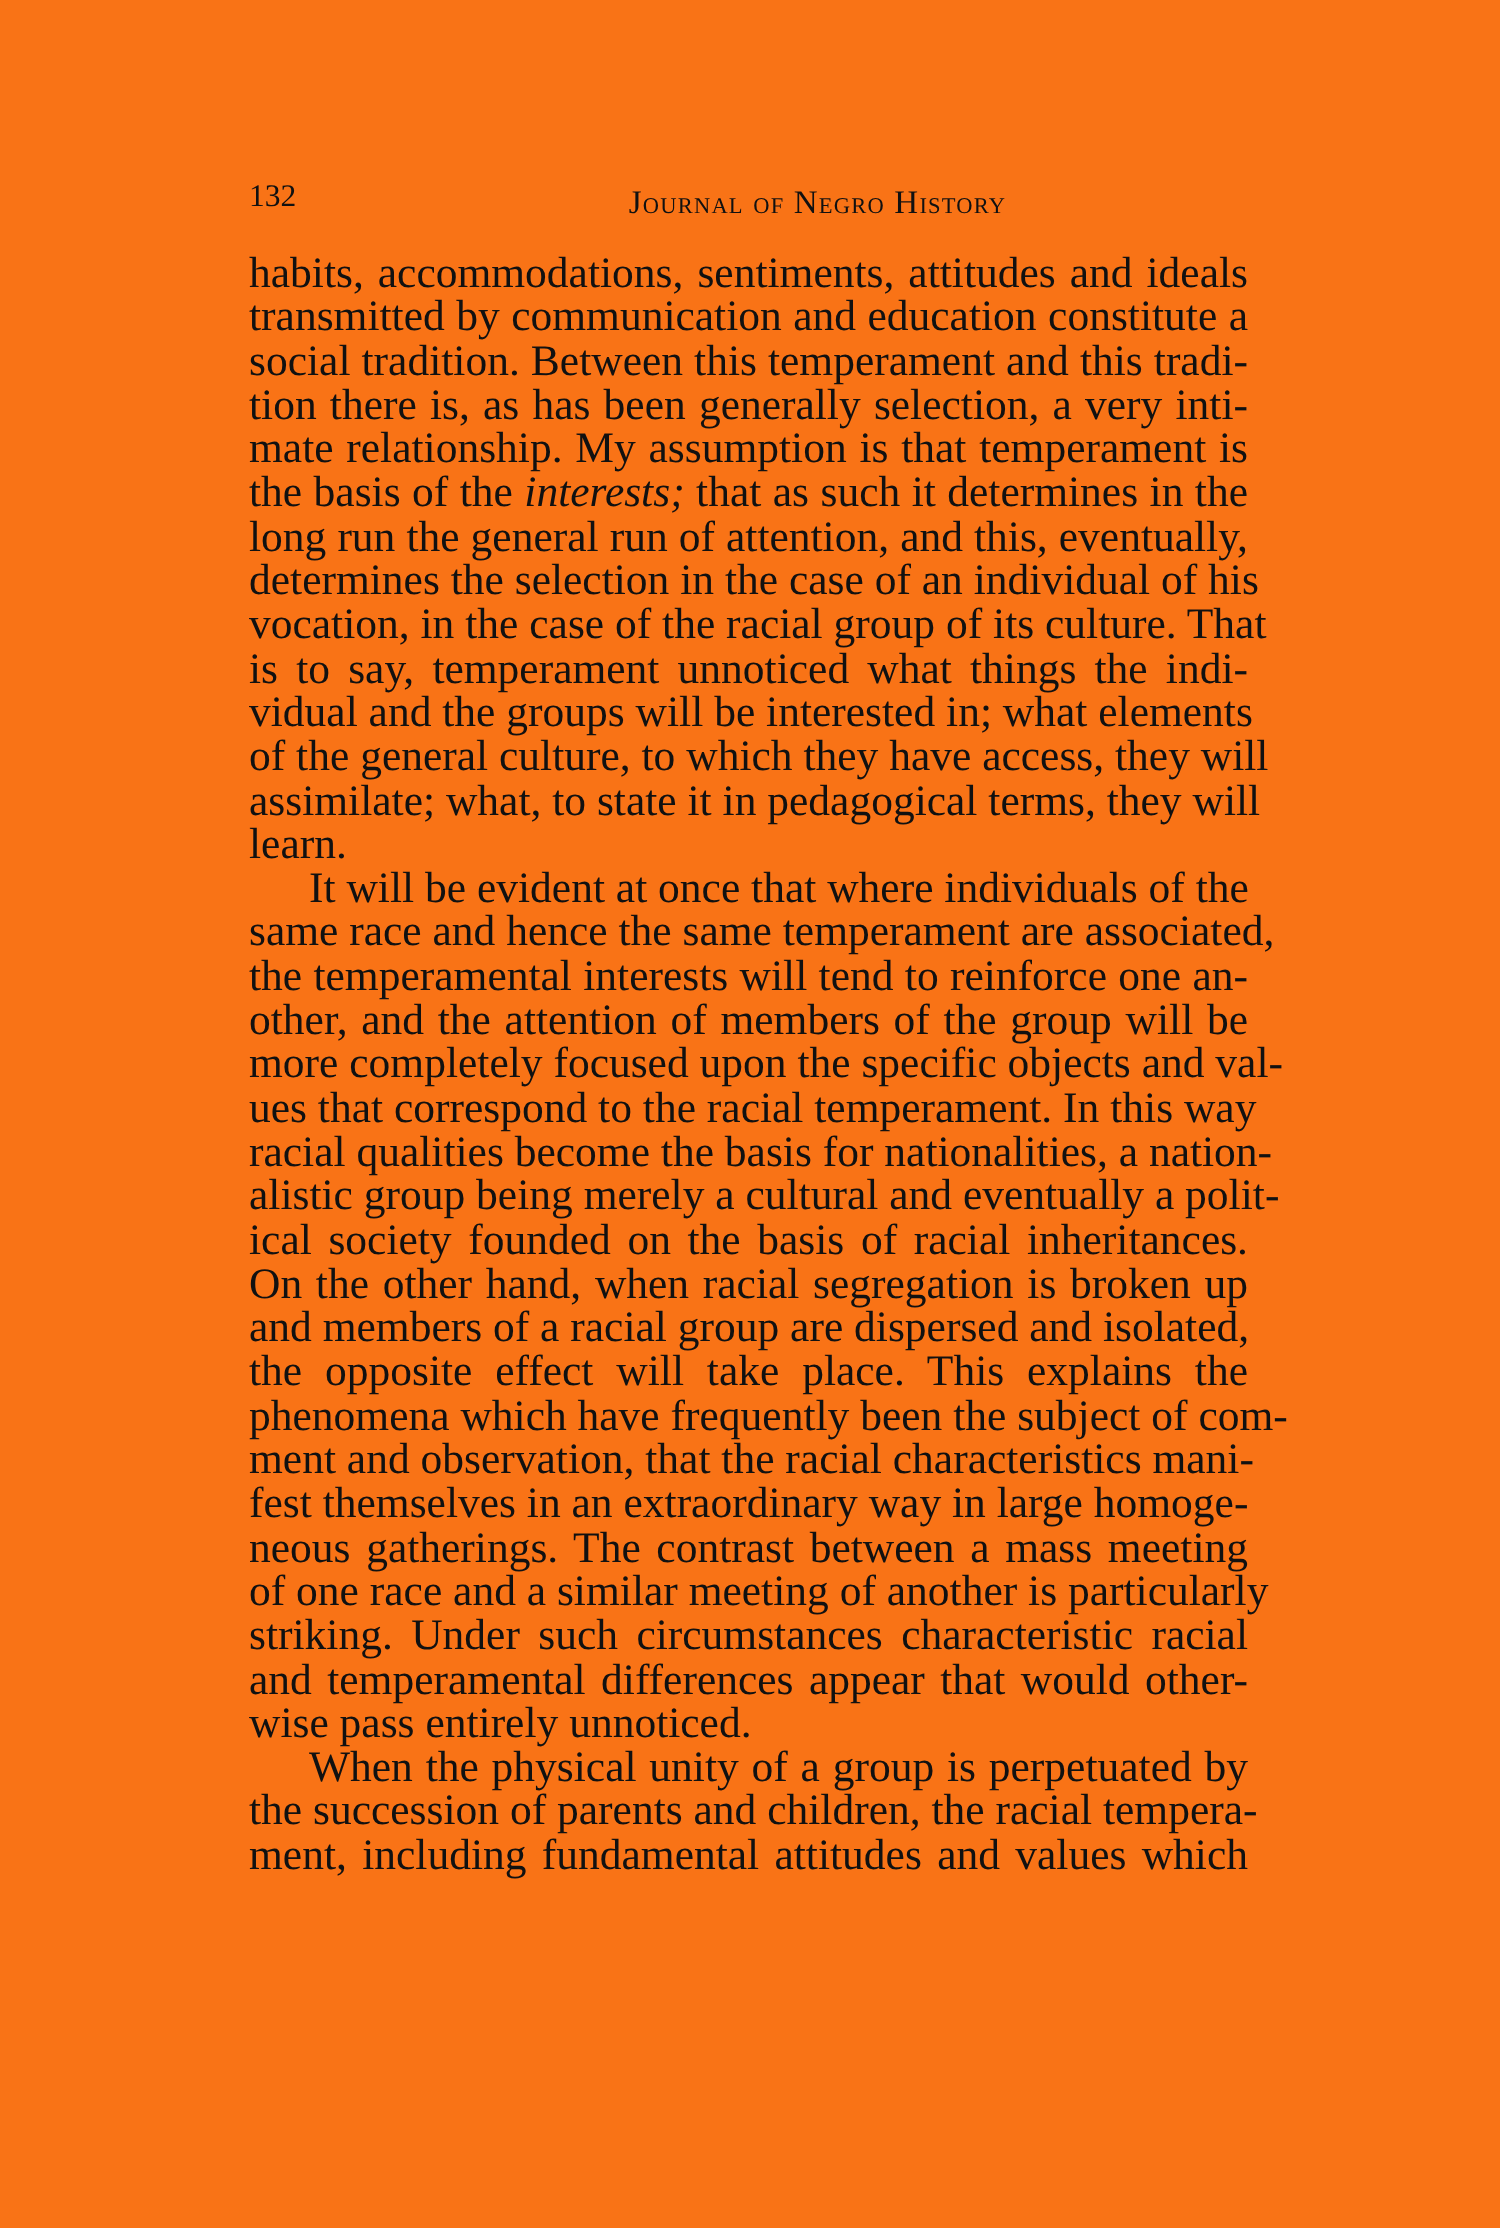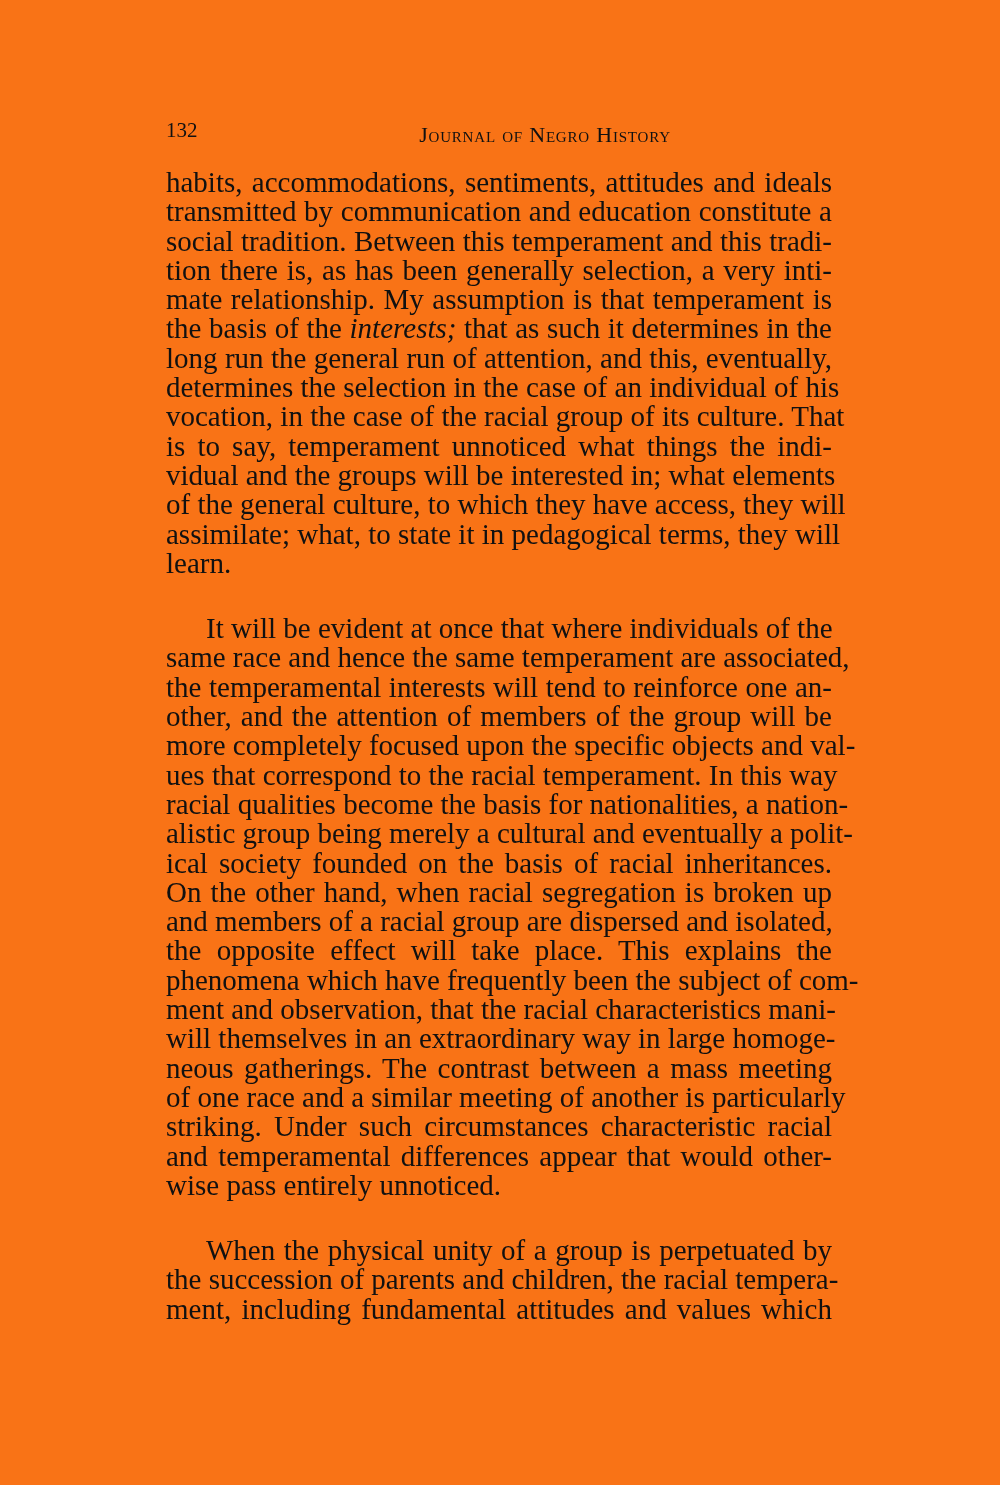--- a/index.html
+++ b/index.html
@@ -18,21 +18,21 @@
       position: absolute; left: 92px; width: 574px; text-align: center; top: 8px;
       font-variant: small-caps; letter-spacing: 0.8px; font-size: 22px;
     }
     .body-text { position: absolute; top: 168px; left: 166px; width: 666px; }
     .line {
       height: 29.3px; line-height: 29.3px; font-size: 29px;
       white-space: nowrap; text-align: justify; text-align-last: justify;
       overflow: visible;
     }
     .line.last { text-align-last: left; }
-    .line.indent { text-indent: 40px; margin-top: 36px; }
+    .line.indent { text-indent: 40px; }
     .em { font-style: italic; }
   </style>
 </head>
 <body>
 
 <div class="page">
   <div class="running-head">
     <span class="page-number">132</span>
     <span class="journal-title">Journal of Negro History</span>
   </div>
@@ -61,21 +61,21 @@
         <div class="line">more completely focused upon the specific objects and val-</div>
         <div class="line">ues that correspond to the racial temperament. In this way</div>
         <div class="line">racial qualities become the basis for nationalities, a nation-</div>
         <div class="line">alistic group being merely a cultural and eventually a polit-</div>
         <div class="line">ical society founded on the basis of racial inheritances.</div>
         <div class="line">On the other hand, when racial segregation is broken up</div>
         <div class="line">and members of a racial group are dispersed and isolated,</div>
         <div class="line">the opposite effect will take place. This explains the</div>
         <div class="line">phenomena which have frequently been the subject of com-</div>
         <div class="line">ment and observation, that the racial characteristics mani-</div>
-        <div class="line">will themselves in an extraordinary way in large homoge-</div>
+        <div class="line">fest themselves in an extraordinary way in large homoge-</div>
         <div class="line">neous gatherings. The contrast between a mass meeting</div>
         <div class="line">of one race and a similar meeting of another is particularly</div>
         <div class="line">striking. Under such circumstances characteristic racial</div>
         <div class="line">and temperamental differences appear that would other-</div>
         <div class="line last">wise pass entirely unnoticed.</div>
       </div>
       <div>
         <div class="line indent">When the physical unity of a group is perpetuated by</div>
         <div class="line">the succession of parents and children, the racial tempera-</div>
         <div class="line">ment, including fundamental attitudes and values which</div>

